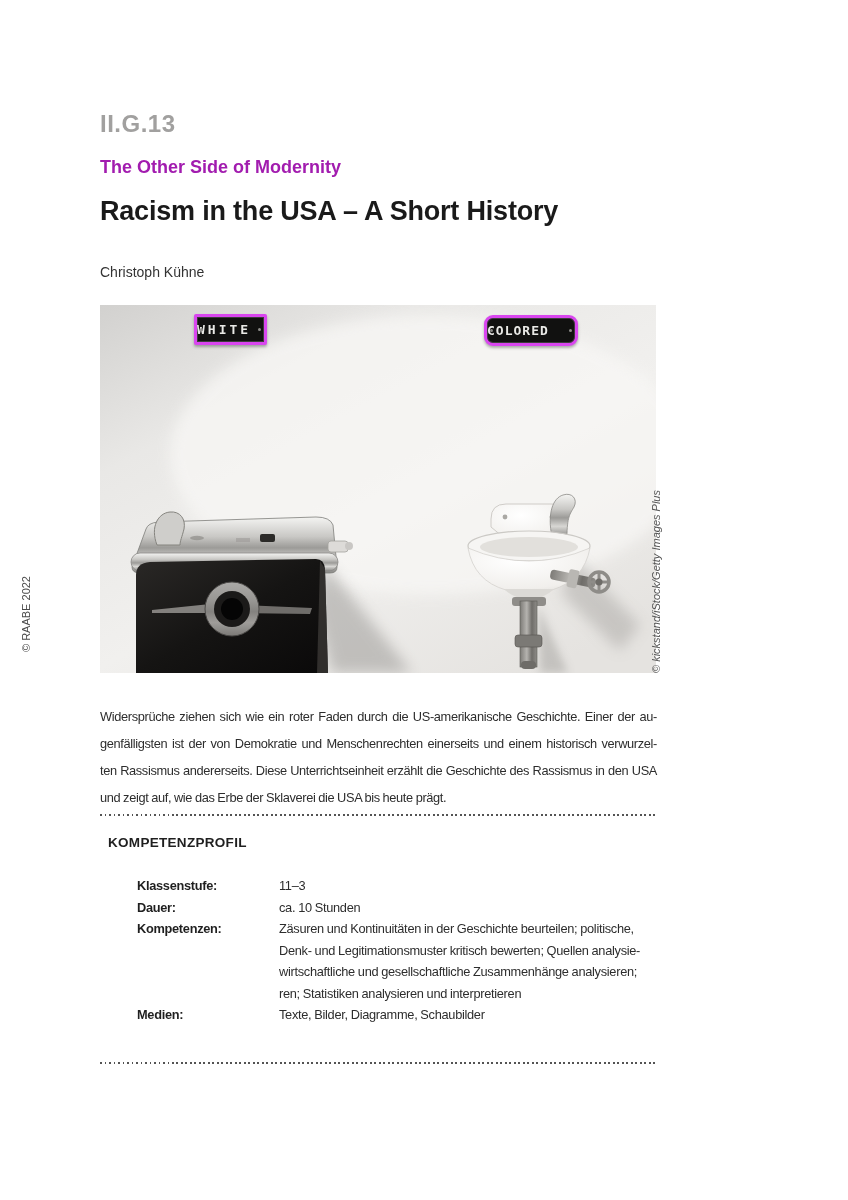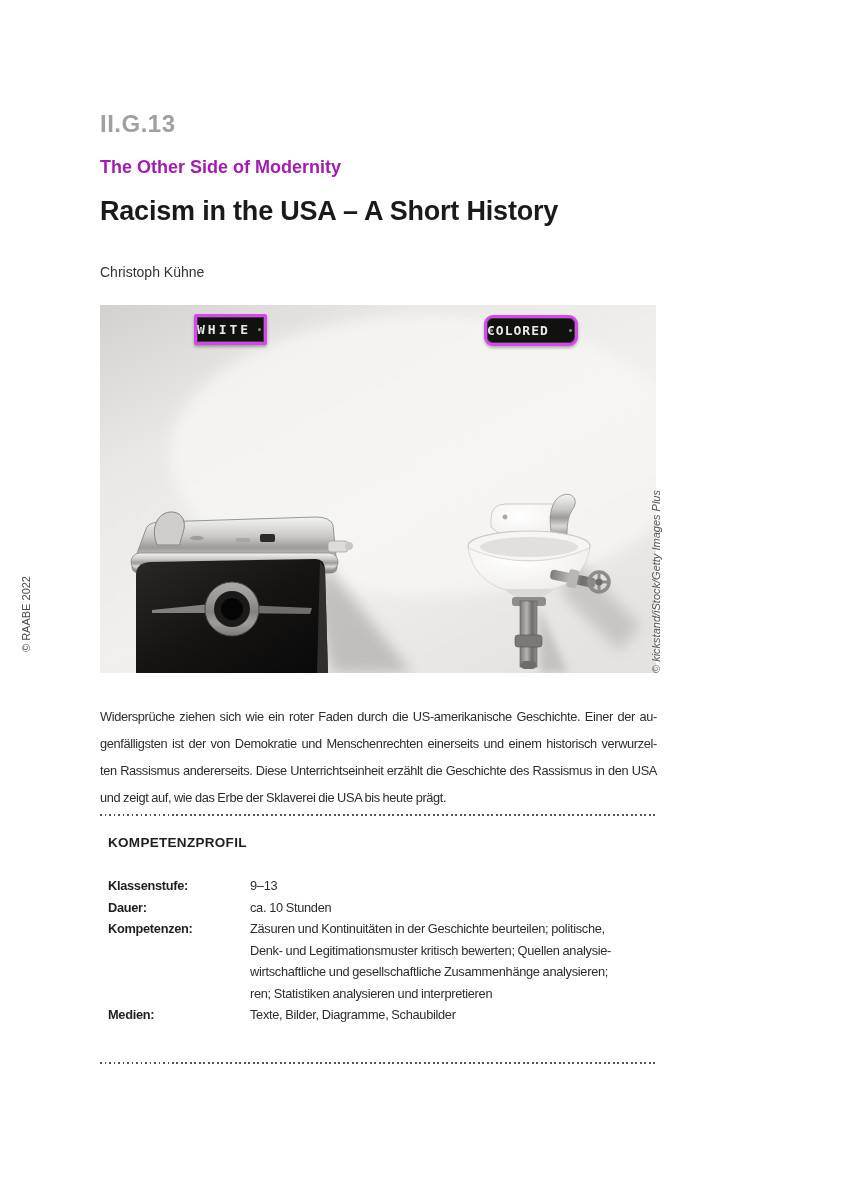--- a/index.html
+++ b/index.html
@@ -71,21 +71,21 @@
   
   .profile-heading {
     position:absolute; left:108px; top:835px;
     font-size:13.5px; font-weight:bold; letter-spacing:0.3px; color:#1f1f1f;
   }
   .profile {
     position:absolute; left:108px; top:875px; width:549px;
     font-size:12.8px; line-height:21.5px; color:#2d2d2d;
     letter-spacing:-0.3px; word-spacing:-0.3px;
   }
-  .prow { display:flex; align-items:flex-start; }
+  .prow { display:flex; align-items:flex-start;margin-left:29px; }
   .plabel { flex:0 0 142px; width:142px; font-weight:bold; color:#1f1f1f; white-space:nowrap; }
   .pvalue { flex:1; }
 </style>
 </head>
 <body>
 
 <div class="page">
 
   <div class="vtext raabe">© RAABE 2022</div>
 
@@ -202,21 +202,21 @@
     <div class="jline last">und zeigt auf, wie das Erbe der Sklaverei die USA bis heute prägt.</div>
   </div>
 
   <div class="dotted rule1"></div>
 
   <div class="profile-heading">KOMPETENZPROFIL</div>
 
   <div class="profile">
     <div class="prow">
       <div class="plabel">Klassenstufe:</div>
-      <div class="pvalue">9–13</div>
+      <div class="pvalue">11–3</div>
     </div>
     <div class="prow">
       <div class="plabel">Dauer:</div>
       <div class="pvalue">ca. 10 Stunden</div>
     </div>
     <div class="prow">
       <div class="plabel">Kompetenzen:</div>
       <div class="pvalue">
         <div>Zäsuren und Kontinuitäten in der Geschichte beurteilen; politische,</div>
         <div>Denk- und Legitimationsmuster kritisch bewerten; Quellen analysie-</div>

